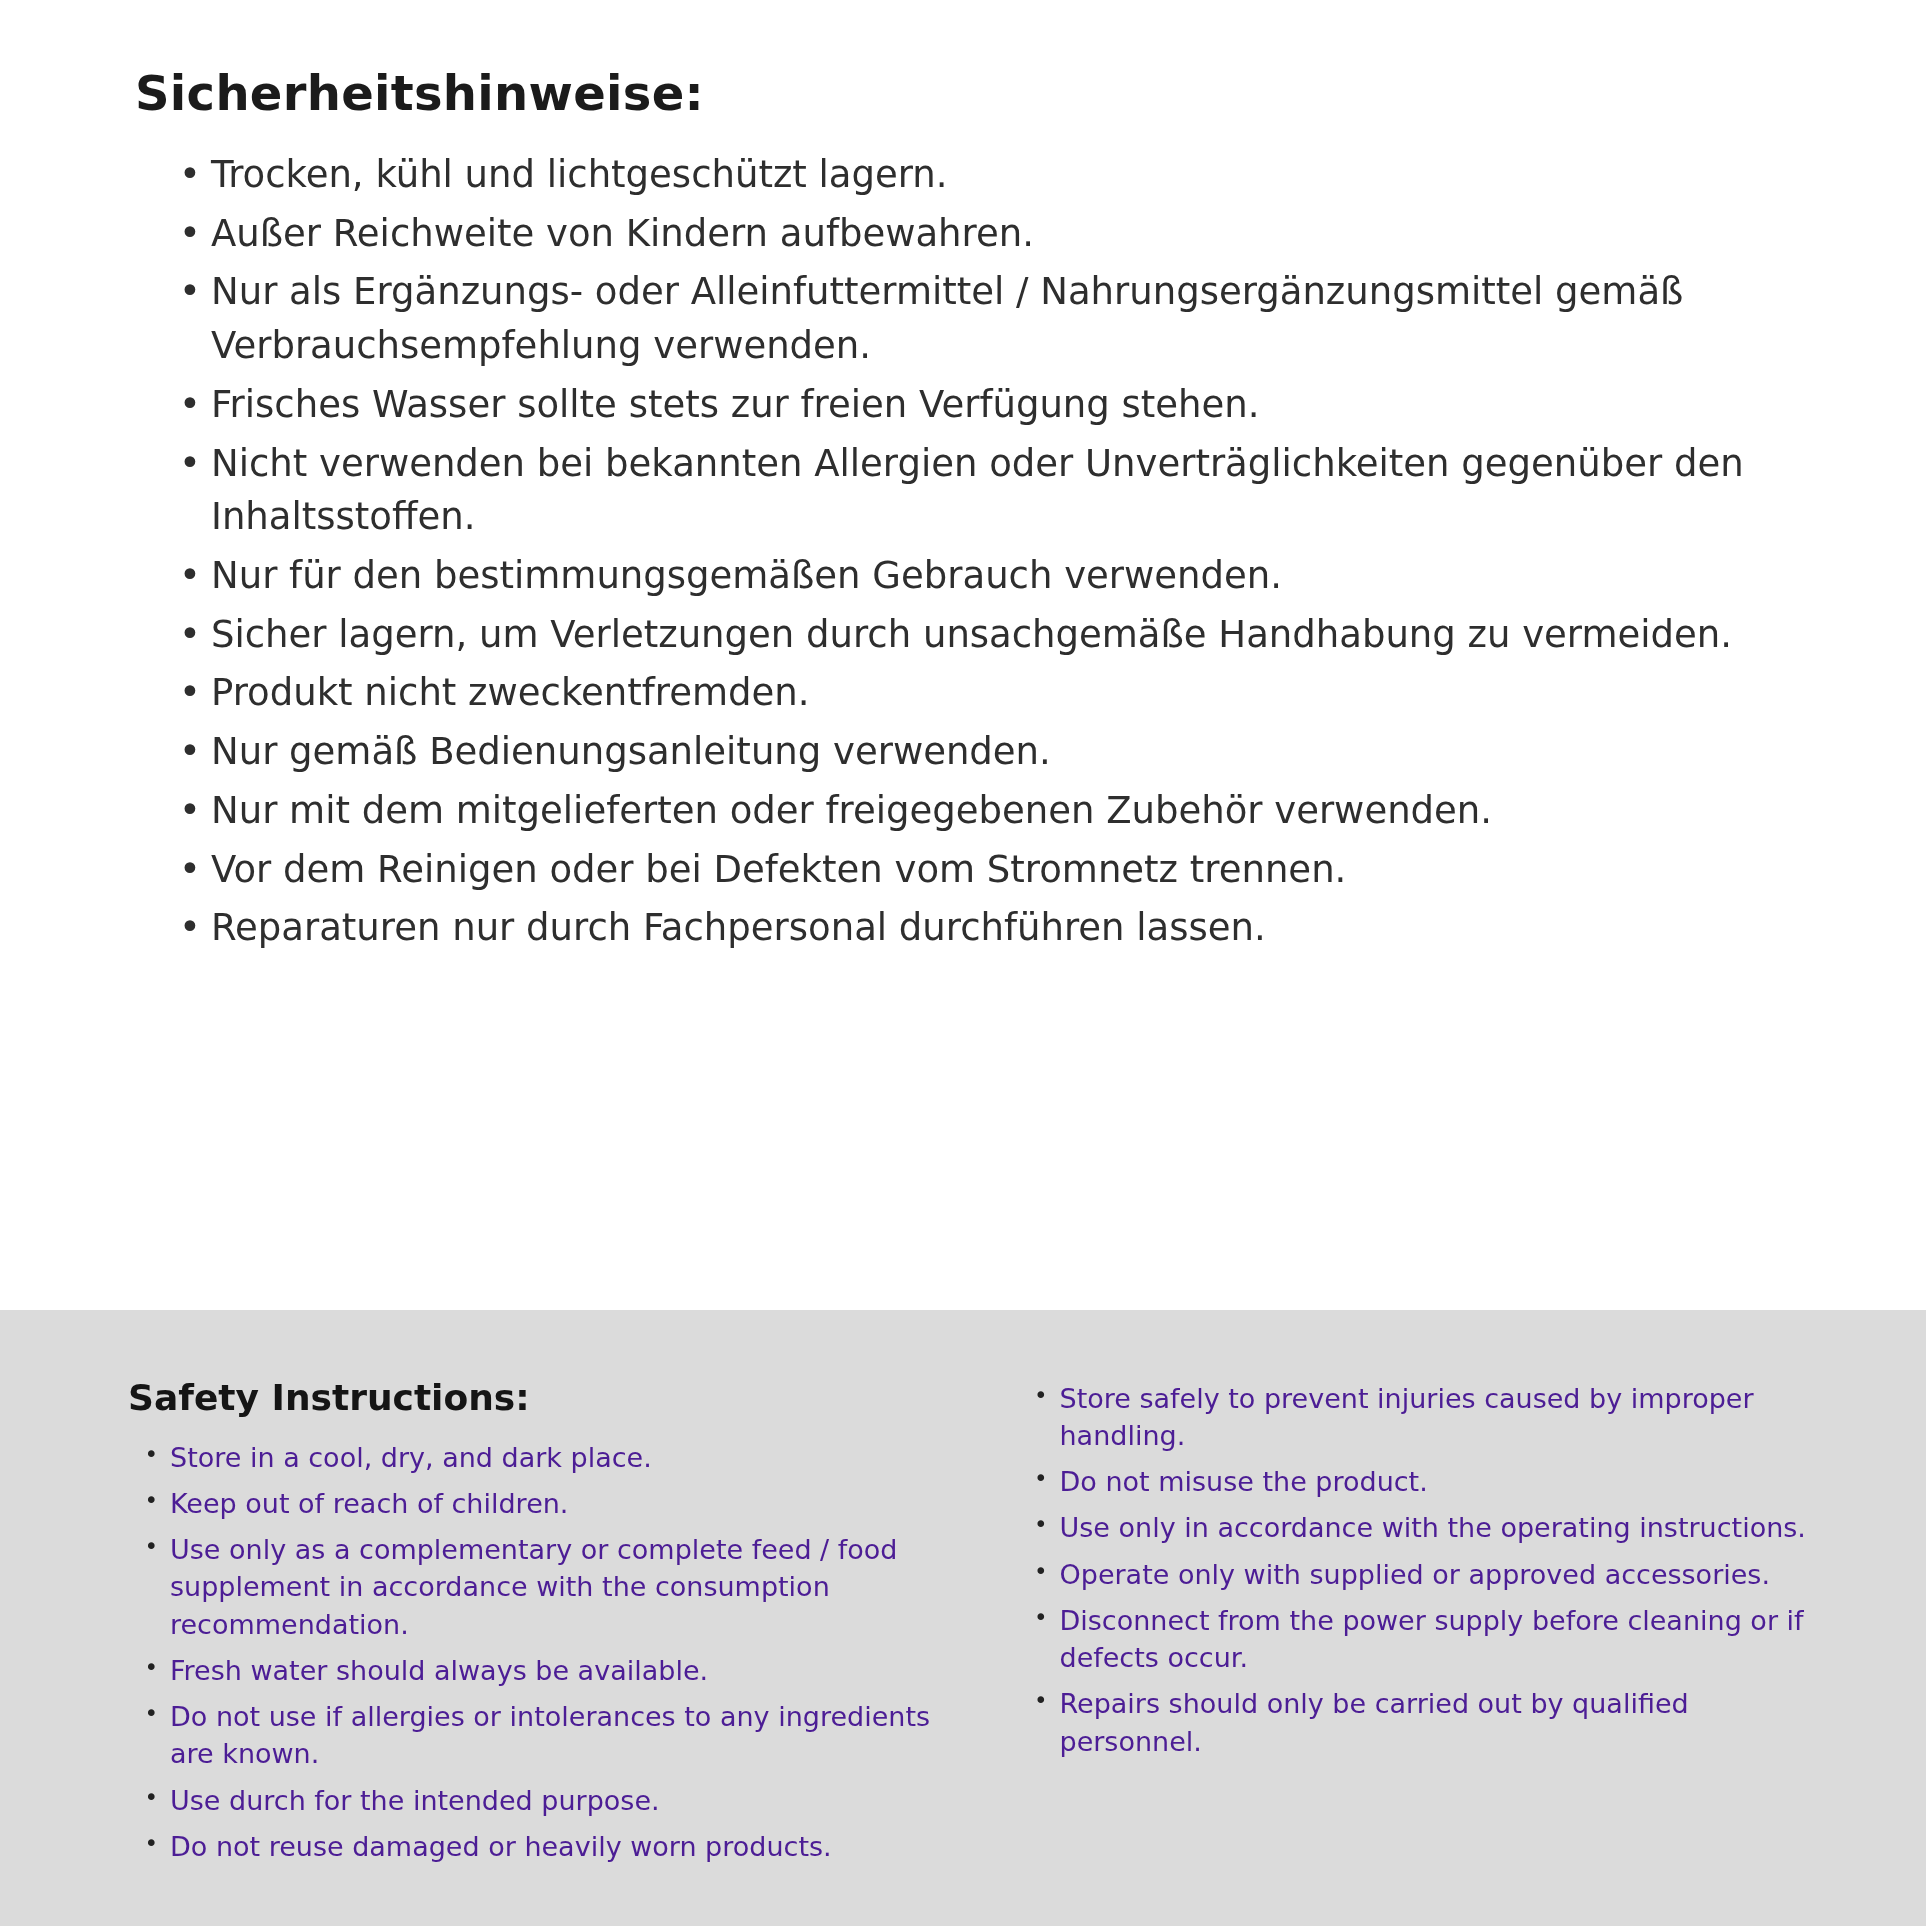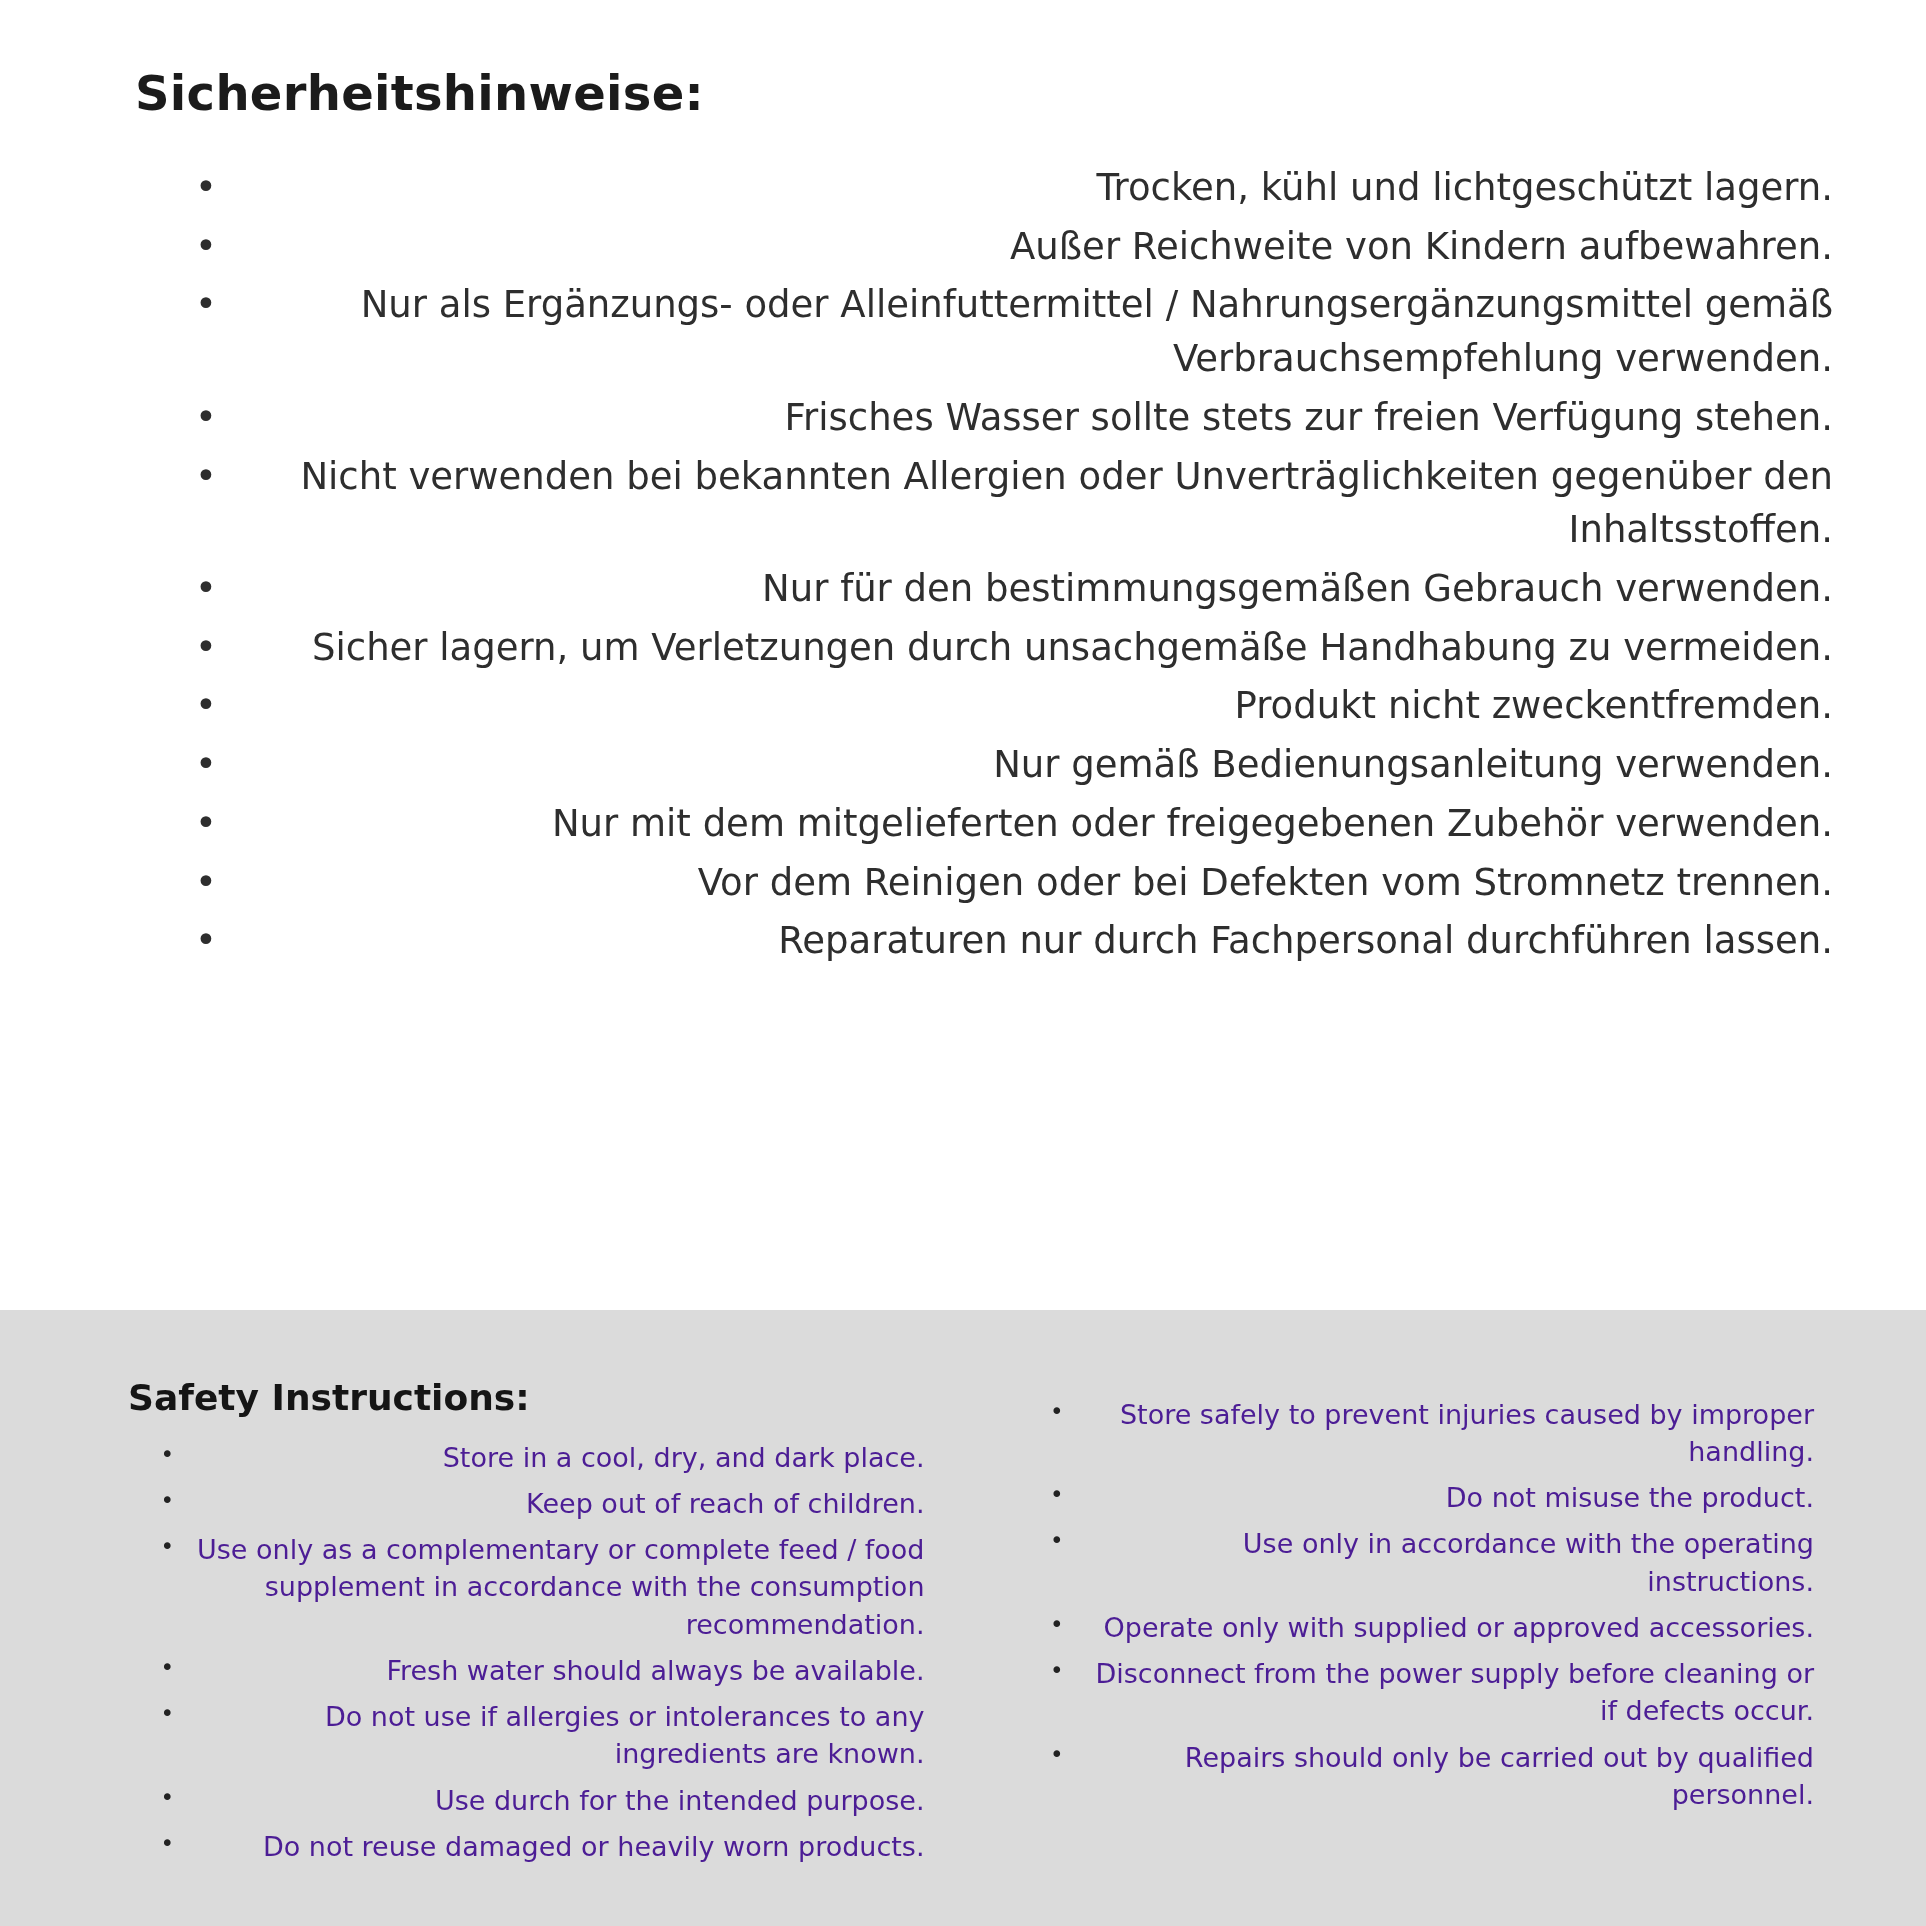--- a/index.html
+++ b/index.html
@@ -23,28 +23,27 @@
     flex: 0 0 auto;
     height: 1310px;
     box-sizing: border-box;
     padding: 39px 77px 0 135px;
     background: #ffffff;
   }
   .german-title {
     font-size: 48px;
     font-weight: 700;
     color: #1b1b1b;
-    margin: 26px 0 40px 0;
+    margin: 26px 0 27px 0;
     letter-spacing: 0.3px;
   }
   ul.bullet-list {
     list-style: none;
-    margin: 16px;
+    margin: 0;
     padding: 0;
-    text-align: right;
   }
   .german-section ul.bullet-list {
     padding-left: 39px;
     font-size: 37px;
     line-height: 1.45;
     color: #2e2e2e;
   }
   .german-section ul.bullet-list li {
     position: relative;
     padding-left: 37px;

